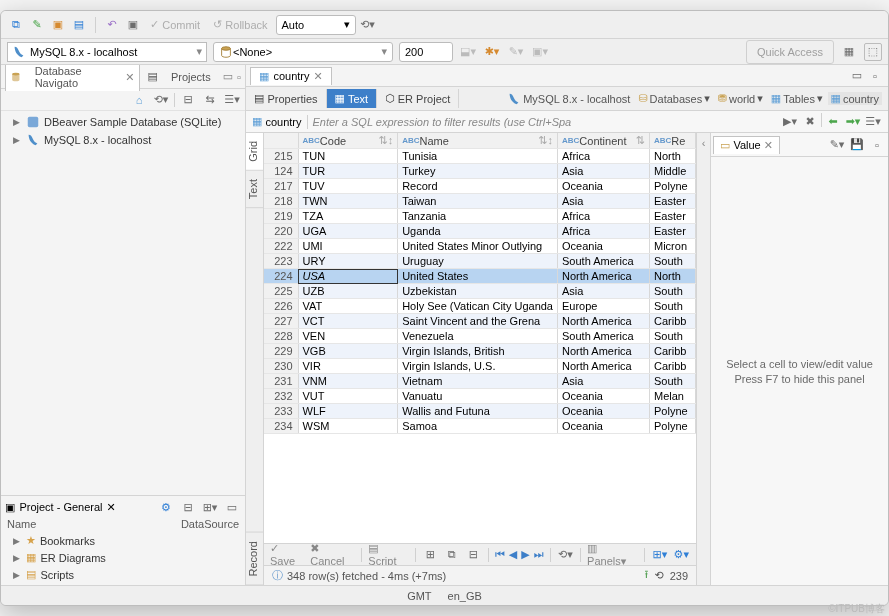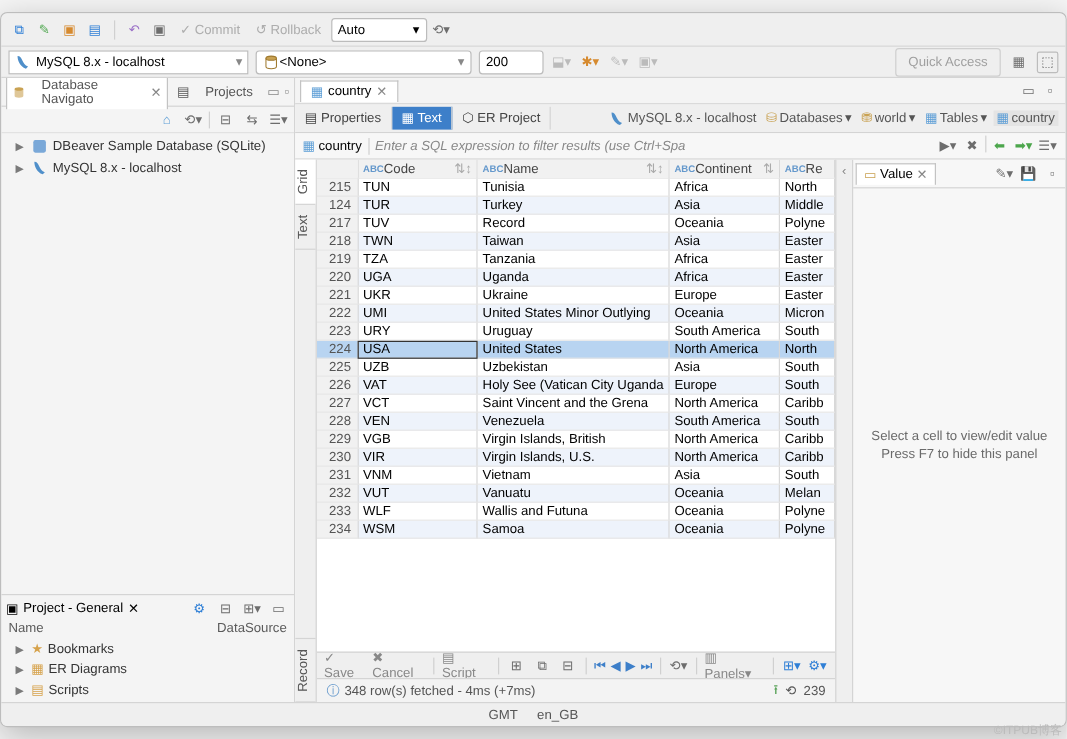--- a/index.html
+++ b/index.html
@@ -53,21 +53,21 @@
 .grid { flex: 1; overflow: auto; background: #fff; }
 table { border-collapse: collapse; width: 100%; }
 th, td { border-right: 1px solid #d8d8d8; border-bottom: 1px solid #e6e6e6; padding: 1px 4px; text-align: left; font-size: 11px; white-space: nowrap; height: 15px; }
 th { background: #f1f1f1; font-weight: normal; color: #444; position: sticky; top: 0; }
 th .hdr { display: flex; align-items: center; gap: 0; }
 th .abc { color: #6498cc; font-size: 8px; font-weight: bold; }
 .rownum { background: #f1f1f1; text-align: right; color: #555; width: 34px; padding-right: 5px; }
 tbody tr:nth-child(even) td:not(.rownum) { background: #eef3fb; }
 tr.sel td { background: #b8d4f1 !important; }
 tr.sel td.rownum { background: #b8d4f1 !important; }
-tr.sel td.cell-sel { outline: 1px solid #333; outline-offset: -1px; }
+tr.sel td.cell-sel { outline: 1px solid #333; outline-offset: -1px; font-style: italic; }
 .side-tabs-right { width: 14px; background: #efefef; border-left: 1px solid #d4d4d4; }
 .side-tabs-right .chev { text-align:center; color:#888; padding:4px 0; }
 .value-panel { width: 178px; border-left: 1px solid #d4d4d4; background: #f7f7f7; display: flex; flex-direction: column; }
 .value-tabs { height: 24px; display: flex; align-items: center; border-bottom: 1px solid #d4d4d4; padding: 0 2px; gap: 2px; }
 .value-tab { display: flex; align-items: center; gap: 3px; padding: 2px 6px; background: #fff; border: 1px solid #c3c3c3; border-bottom: none; font-size: 10px; }
 .value-content { flex: 1; display: flex; flex-direction: column; align-items: center; justify-content: center; color: #6a6a6a; text-align: center; padding: 0 6px; gap: 3px; }
 .data-footer { height: 22px; border-top: 1px solid #d4d4d4; background: #efefef; display: flex; align-items: center; padding: 0 6px; gap: 4px; font-size: 10px; color: #888; }
 .data-footer .sep { width:1px; height: 14px; background:#d0d0d0; margin: 0 2px; }
 .data-footer .nav { color: #3d7fc9; }
 .status-row { height: 20px; border-top: 1px solid #d4d4d4; background: #f3f3f3; display: flex; align-items: center; padding: 0 8px; color: #555; font-size: 10px; }
@@ -353,27 +353,20 @@
                     <td>Easter</td>
                   </tr>
                   <tr>
                     <td class="rownum">220</td>
                     <td>UGA</td>
                     <td>Uganda</td>
                     <td>Africa</td>
                     <td>Easter</td>
                   </tr>
                   <tr>
-                    <td class="rownum">221</td>
-                    <td>UKR</td>
-                    <td>Ukraine</td>
-                    <td>Europe</td>
-                    <td>Easter</td>
-                  </tr>
-                  <tr>
                     <td class="rownum">222</td>
                     <td>UMI</td>
                     <td>United States Minor Outlying</td>
                     <td>Oceania</td>
                     <td>Micron</td>
                   </tr>
                   <tr>
                     <td class="rownum">223</td>
                     <td>URY</td>
                     <td>Uruguay</td>

